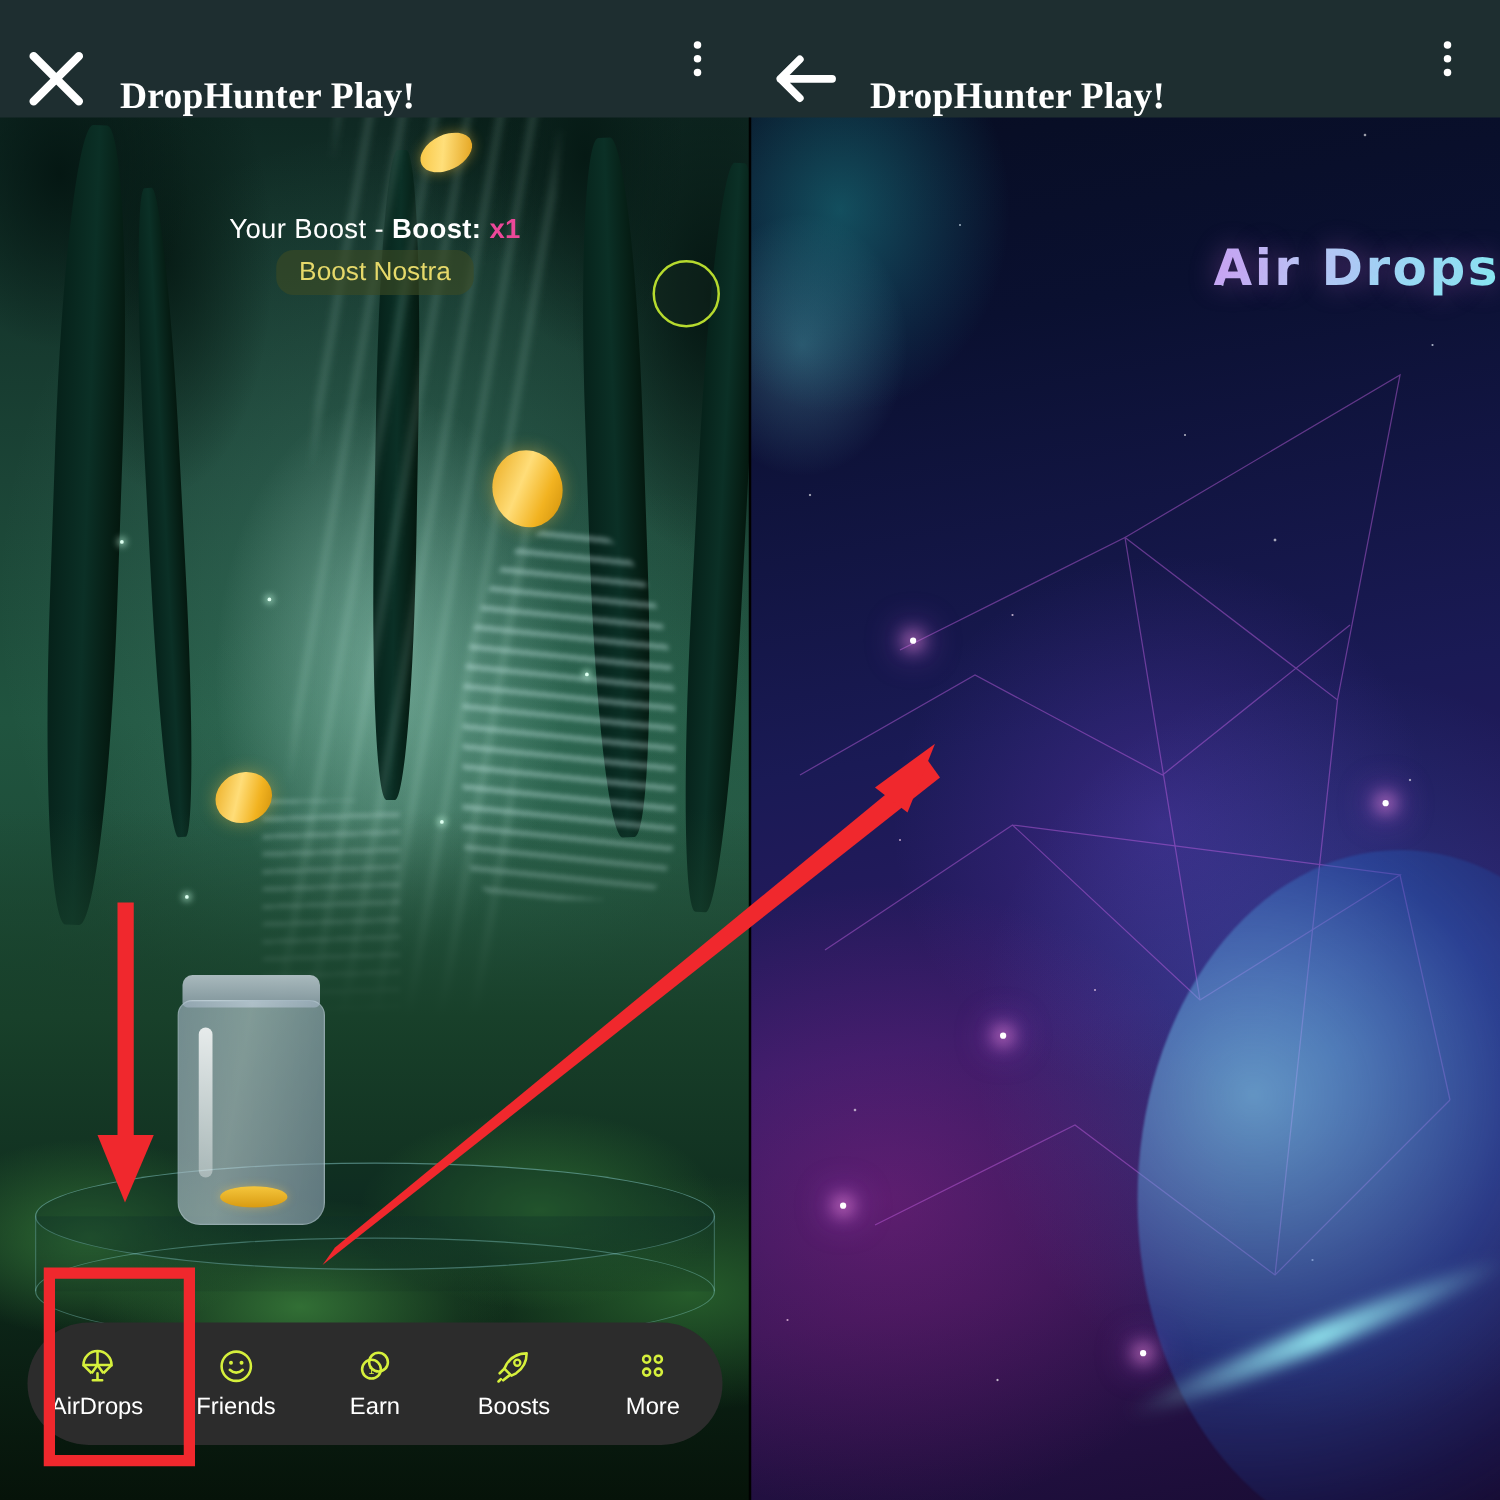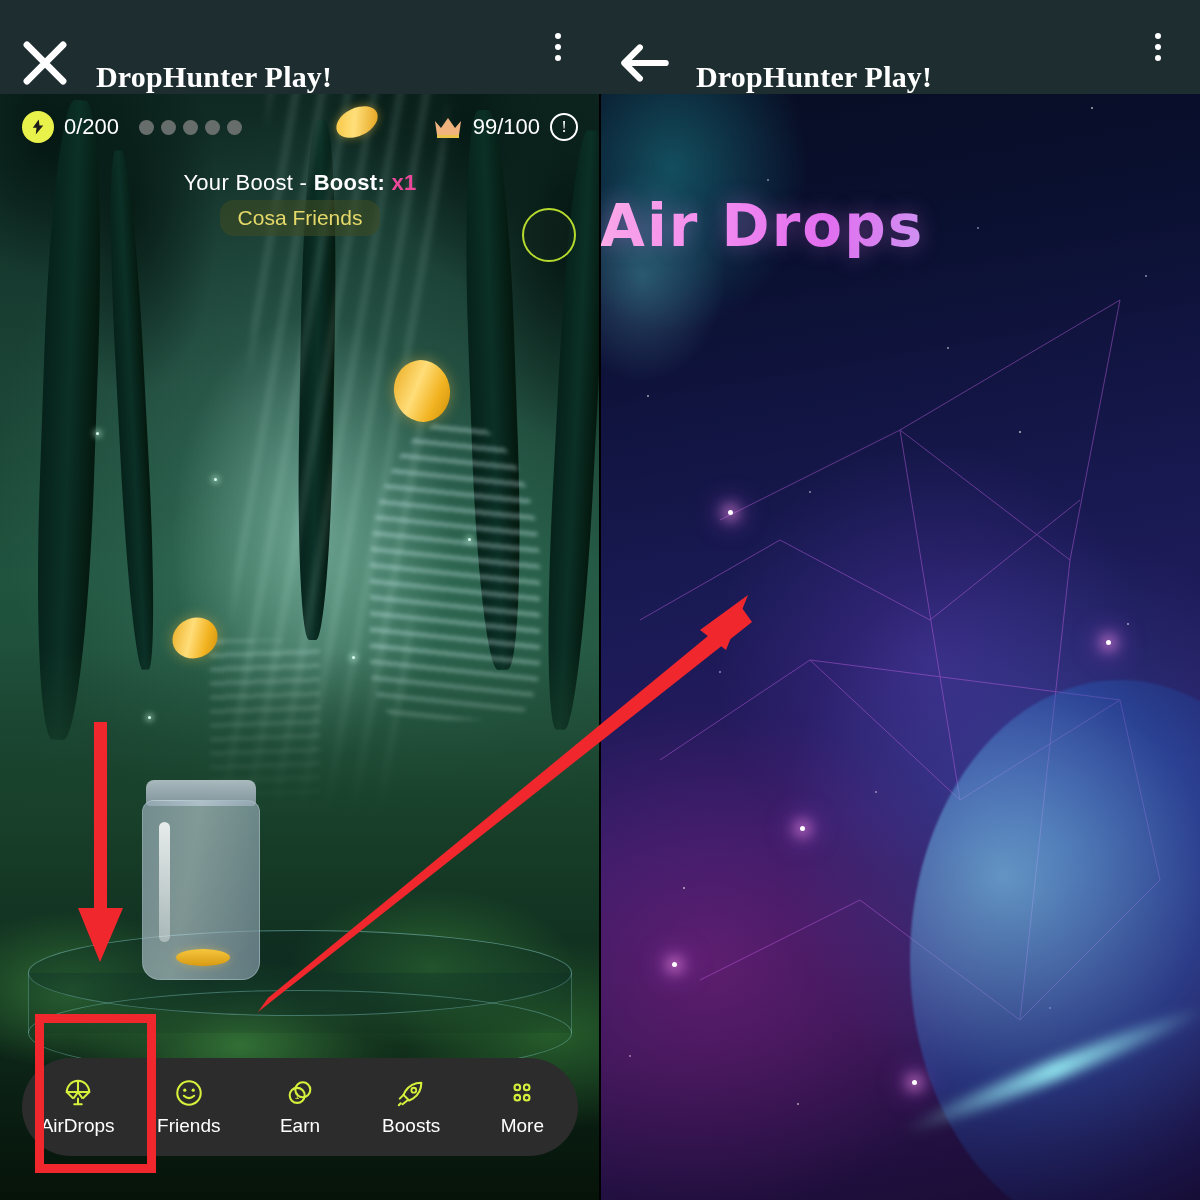--- a/index.html
+++ b/index.html
@@ -179,22 +179,22 @@
      box-shadow:0 0 14px 5px rgba(255,150,235,.7), 0 0 26px 10px rgba(190,90,230,.35); }
   .earth { position:absolute; right:-130px; bottom:-40px; width:420px; height:560px;
      border-radius:50%;
      background:radial-gradient(circle at 22% 35%, rgba(140,230,255,.55), rgba(40,90,180,.45) 42%,
                 rgba(20,40,110,.25) 68%, rgba(10,20,60,0) 80%);
      filter:blur(1px); }
   .earthglow { position:absolute; right:-20px; bottom:120px; width:330px; height:20px;
      border-radius:50%; background:linear-gradient(90deg, rgba(120,245,255,0), rgba(160,255,255,.85), rgba(120,245,255,0));
      filter:blur(6px); transform:rotate(-22deg); }
 
-  .air-title { position:absolute; top:192px; width:100%; text-align:left; z-index:30;
-     font-size:58px; font-weight:800; letter-spacing:2px;
+  .air-title { position:absolute; top:192px; width:100%; text-align:right; z-index:30;
+     font-size:40px; font-weight:800; letter-spacing:2px;
      font-family:"DejaVu Sans", sans-serif;
      background:linear-gradient(100deg,#ffb3e6 0%, #f58ef0 20%, #e26ef0 38%,
                 #c69ef2 58%, #b9c6f5 72%, #8fe6f5 88%, #7ff0f0 100%);
      -webkit-background-clip:text; background-clip:text; color:transparent;
      text-shadow:0 0 22px rgba(230,120,240,.35); }
 
   .divider { position:absolute; left:599px; top:94px; width:2px; height:1106px;
      background:#000; z-index:45; }
 </style>
 </head>
@@ -245,54 +245,27 @@
         </svg>
       </div>
       <div class="bar-title">DropHunter Play!</div>
       <div class="kebab">
         <i></i>
         <i></i>
         <i></i>
       </div>
     </div>
 
-    <div class="stats">
-      <div class="energy">
-        <span class="bolt">
-          <svg viewBox="0 0 24 24">
-              <path d="M13 2 L5 13 h5 l-1 9 L19 10 h-5 z" fill="#1b1b1b"></path>
-            </svg>
-        </span>
-        <span class="energy-txt">0/200</span>
-        <span class="dots">
-          <i></i>
-          <i></i>
-          <i></i>
-          <i></i>
-          <i></i>
-        </span>
-      </div>
-      <div class="crownbox">
-        <span class="crown">
-          <svg viewBox="0 0 30 24">
-            <path d="M2 6 L8 13 L15 3 L22 13 L28 6 L26 20 L4 20 Z" fill="#f0b37e"></path>
-            <rect x="4" y="20" width="22" height="3" fill="#e8c24a"></rect>
-          </svg>
-        </span>
-        <span class="crown-txt">99/100</span>
-        <span class="info-ic">!</span>
-      </div>
-    </div>
     <div class="coin-top"></div>
 
     <div class="scoreblock">
       <div class="score-label">
         <span>Your Boost - </span><b>Boost: </b><span class="x1">x1</span>
       </div>
-      <div class="score-badge">Cosa Friends</div>
+      <div class="score-badge">Boost Nostra</div>
     </div>
     <div class="jar-btn">
       <span class="mini-jar"></span>
     </div>
 
     <div class="navbar">
       <div class="navitem">
         <svg viewBox="0 0 32 32">
           <path d="M4 15 a12 12 0 0 1 24 0 z" fill="none" stroke="#d6f03c" stroke-width="2.2"></path>
           <path d="M16 3 L16 15 M4 15 L11 22 M28 15 L21 22 M11 22 L16 15 L21 22" fill="none" stroke="#d6f03c" stroke-width="2.2" stroke-linejoin="round"></path>

